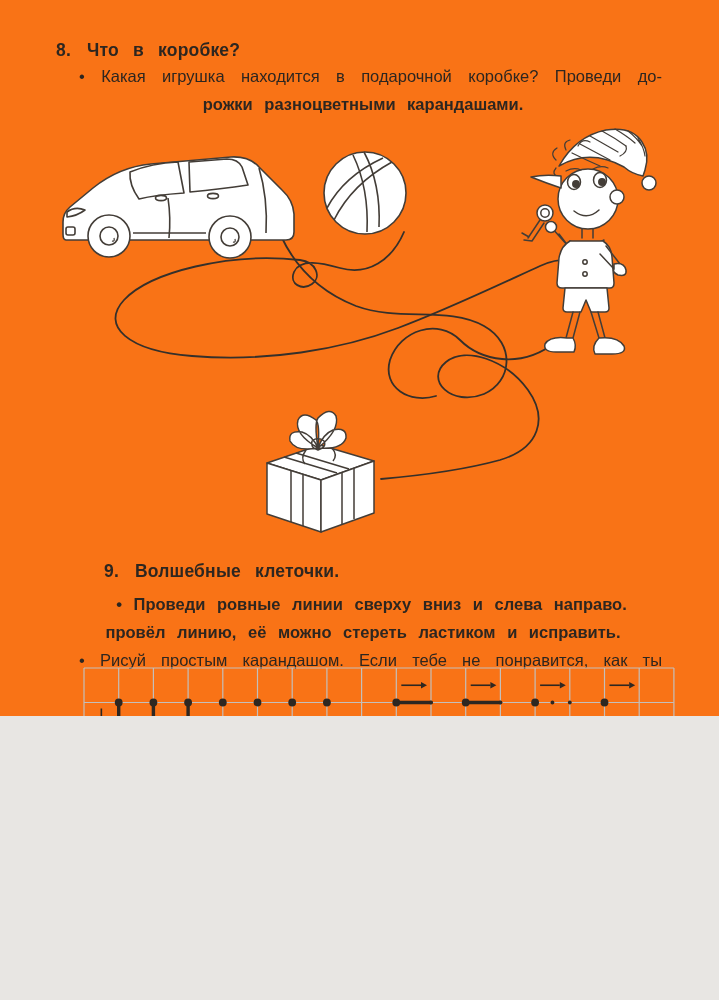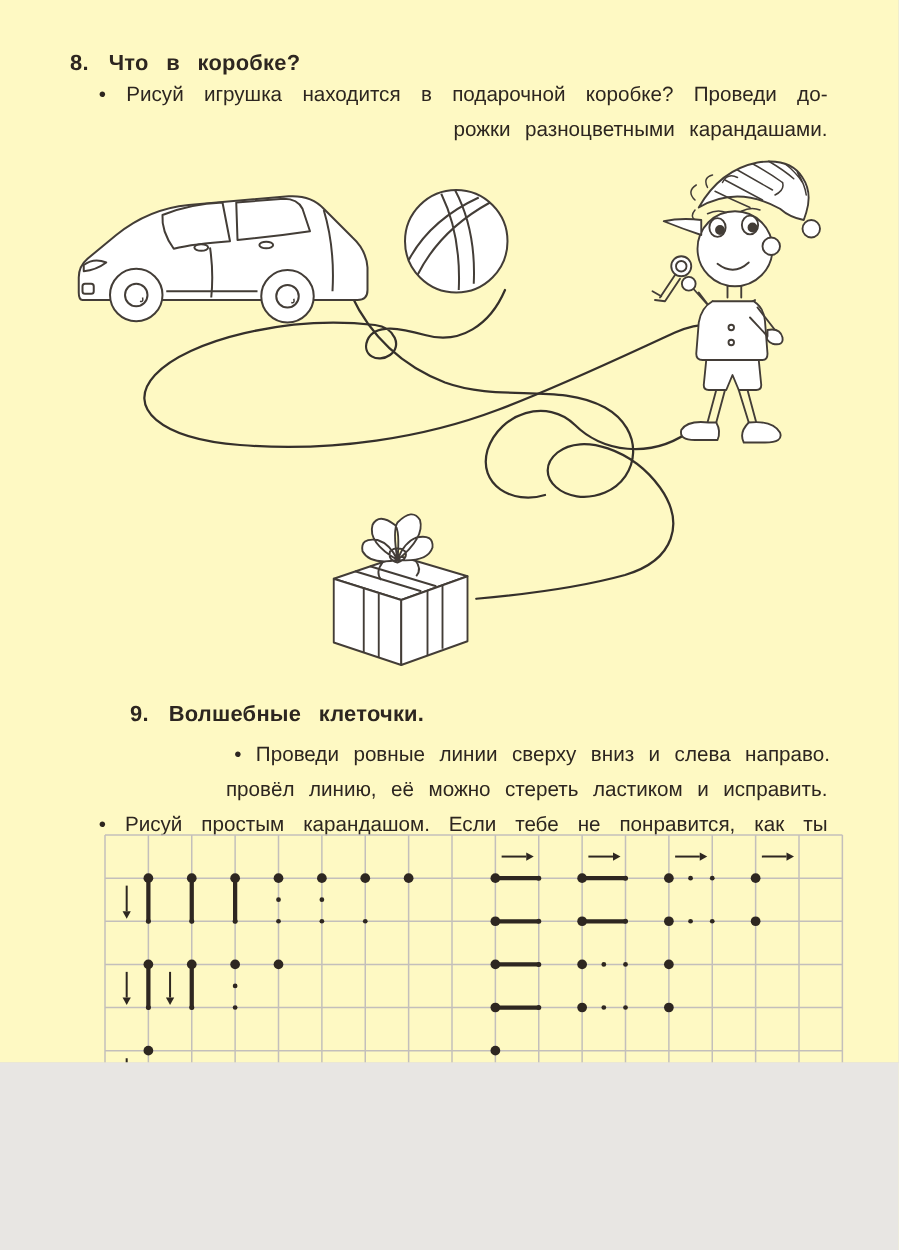--- a/index.html
+++ b/index.html
@@ -1,44 +1,44 @@
 <!DOCTYPE html>
 <html><head>
 <meta charset="utf-8">
 <style>
   html,body{margin:0;padding:0;background:#e8e6e3;}
   .page{
-    position:relative;width:719px;height:850px;background:#fef9c3;
+    position:relative;width:719px;height:716px;background:#f97316;
     font-family:"Liberation Sans","DejaVu Sans",sans-serif;color:#2d2620;
     overflow:hidden;box-shadow:0 0 0 1px #dedbd7;
   }
   .abs{position:absolute;}
   .heading{font-size:17.5px;font-weight:bold;word-spacing:9px;letter-spacing:.2px;}
   .heading .num{display:inline-block;min-width:31px;}
   .para{font-size:16.5px;line-height:28px;}
   .para .line{display:block;}
   .para .line.first{text-indent:15px;}
   .para .line.fill{text-align:justify;text-align-last:justify;word-spacing:5px;}
-  .para .line.last{text-align:right;word-spacing:7px;}
+  .para .line.last{text-align:center;word-spacing:7px;font-weight:bold;}
   svg{position:absolute;left:0;top:0;}
   .footer{position:absolute;left:0;top:931px;width:719px;display:flex;justify-content:center;align-items:center;gap:11px;}
   .footer .pgnum{font-size:15px;font-weight:bold;color:#1e1a16;}
   .footer .pgdot{width:4px;height:4px;border-radius:50%;background:#8d8a87;display:inline-block;}
 </style>
 </head>
 <body>
 
 <div class="page">
 
   <div class="abs heading" style="left:56px;top:40px;">
     <span class="num">8.</span><span>Что в коробке?</span>
   </div>
 
   <div class="abs para" id="t8-para" style="left:64px;top:62px;width:598px;">
-      <div class="line fill first">• Рисуй игрушка находится в подарочной коробке? Проведи до-</div>
+      <div class="line fill first">• Какая игрушка находится в подарочной коробке? Проведи до-</div>
       <div class="line last">рожки разноцветными карандашами.</div>
     </div>
 
   <svg width="719" height="1000" viewBox="0 0 719 1000">
     <g fill="none" stroke="#35302b" stroke-width="1.8" stroke-linecap="round">
 
       <path d="M404,232 C392,260 368,276 340,268 C322,263 300,258 294,272 C289,284 302,291 312,284 C322,277 316,262 300,260 C230,252 150,272 124,300 C100,326 128,351 192,356 C266,362 340,350 398,328 C446,310 492,288 540,266 C570,252 598,264 620,269"></path>
 
       <path d="M281,236 C296,268 320,292 356,306 C400,322 448,306 484,326 C516,344 512,382 484,394 C452,407 424,380 446,362 C466,346 506,360 528,390 C548,418 540,448 500,460 C460,471 415,476 381,479"></path>
 

